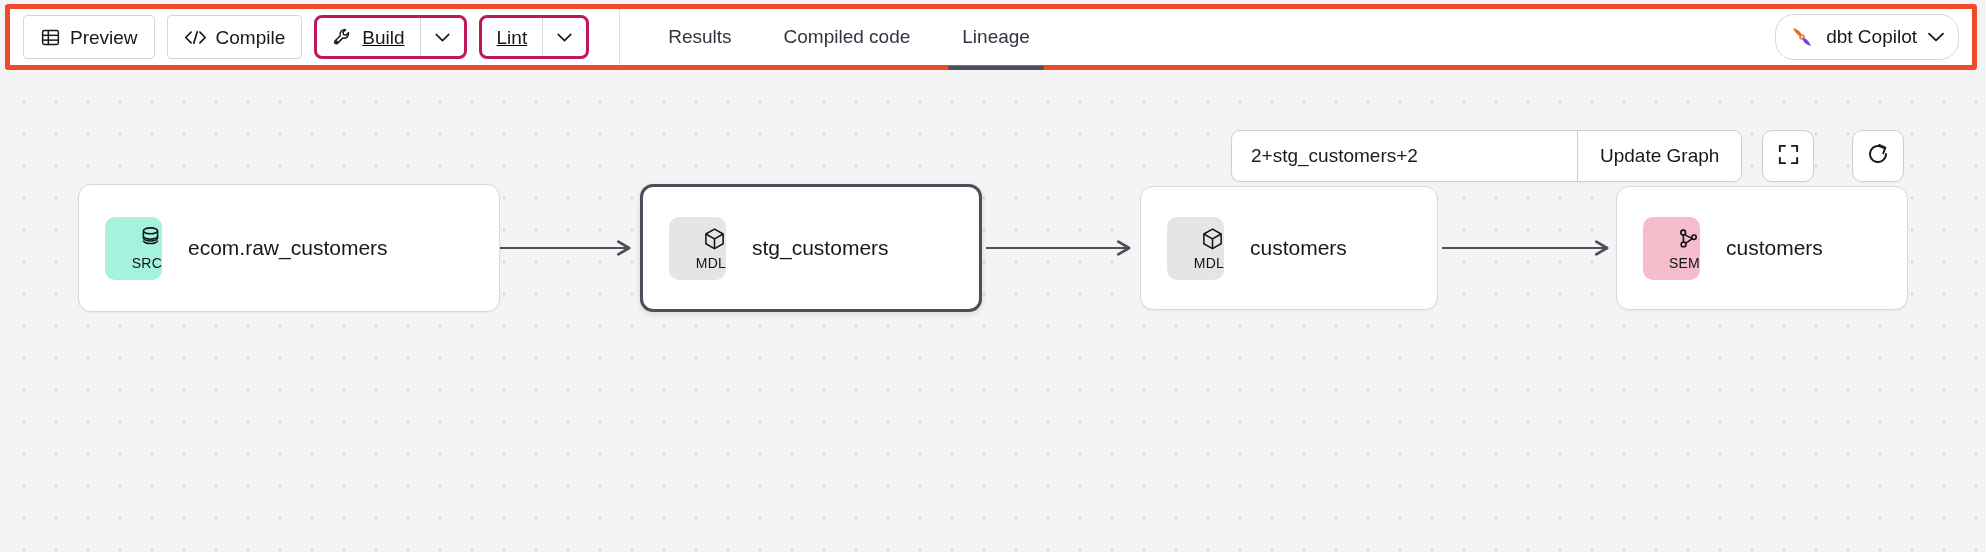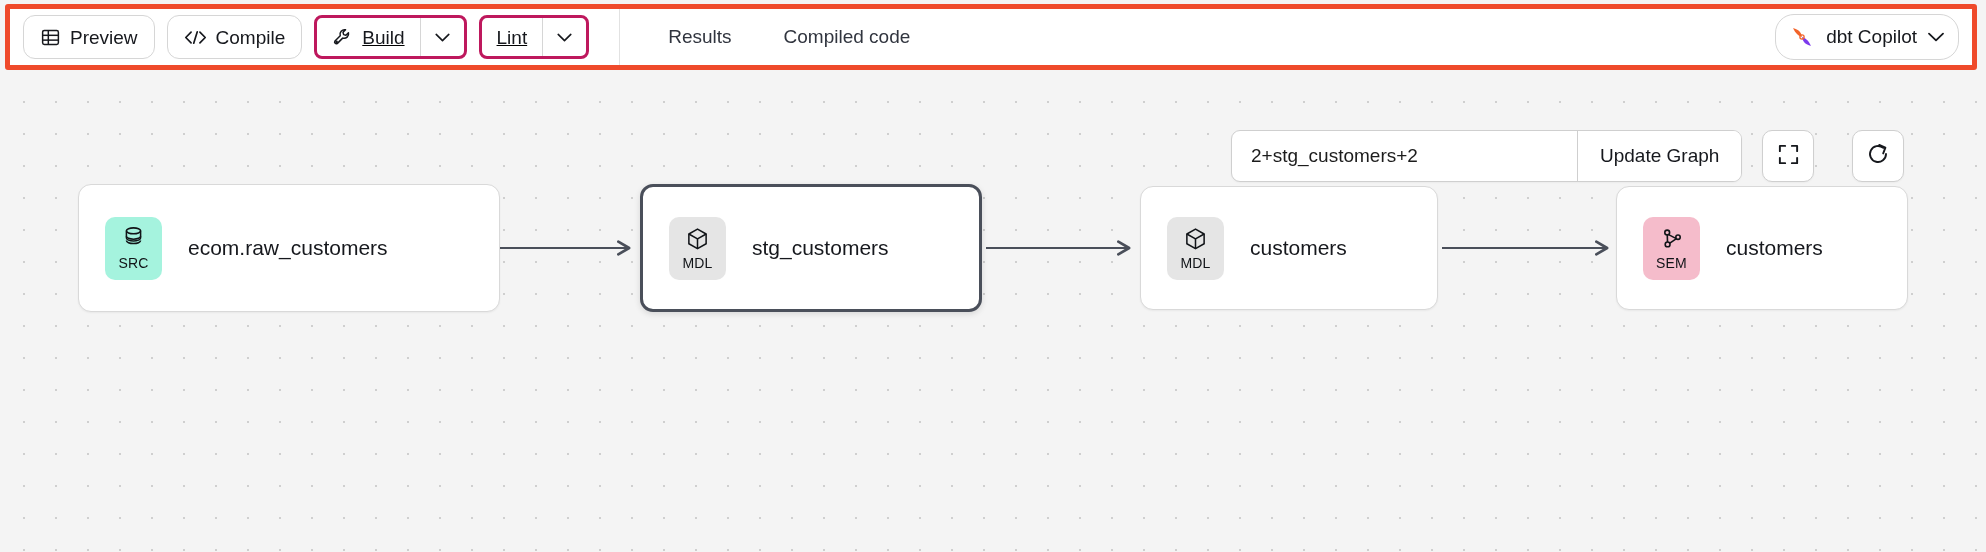--- a/index.html
+++ b/index.html
@@ -38,21 +38,21 @@
     display: flex;
     align-items: center;
     gap: 12px;
     padding-left: 13px;
     height: 100%;
   }
 
   .btn {
     height: 44px;
     border: 1px solid #d6d6d6;
-    border-radius: 12px;
+    border-radius: 4px;
     background: #ffffff;
     display: flex;
     align-items: center;
     gap: 9px;
     padding: 0 16px;
     font-size: 19px;
     color: #1c1c1c;
     white-space: nowrap;
     cursor: pointer;
   }
@@ -241,21 +241,21 @@
   .node.selected {
     border: 3px solid #4a4f5a;
     box-shadow: 0 2px 6px rgba(0,0,0,0.12);
   }
   .badge {
     width: 57px;
     height: 63px;
     border-radius: 10px;
     display: flex;
     flex-direction: column;
-    align-items: center;
+    align-items: flex-end;
     justify-content: center;
     gap: 1px;
     flex: 0 0 auto;
   }
   .badge-text {
     font-size: 14px;
     color: #111418;
     letter-spacing: 0.2px;
     line-height: 1;
   }
@@ -345,20 +345,23 @@
       <div class="tb-sep"></div>
     </div>
 
     <div class="tabs">
       <div class="tab">
         <span>Results</span>
       </div>
       <div class="tab">
         <span>Compiled code</span>
       </div>
+      <div class="tab active">
+        <span>Lineage</span>
+      </div>
     </div>
 
     <div class="toolbar-right">
       <div class="copilot-btn">
         <span class="tb-icon">
           <svg width="26" height="26" viewBox="0 0 32 32" fill="none">
             <path d="M5 5 C13 9, 14 10, 16 16 C18 22, 19 23, 27 27 C19 23, 18 22, 16 16 C14 10, 13 9, 5 5 Z" fill="#f2642a"></path>
             <path d="M27 5 C19 9, 18 10, 16 16 C14 22, 13 23, 5 27 C13 23, 14 22, 16 16 C18 10, 19 9, 27 5 Z" fill="#7c3aed"></path>
             <path d="M5 5 C12 7, 15 10, 16 16 C12 15, 8 12, 5 5 Z" fill="#f2642a"></path>
             <path d="M27 27 C20 25, 17 22, 16 16 C20 17, 24 20, 27 27 Z" fill="#7c3aed"></path>

